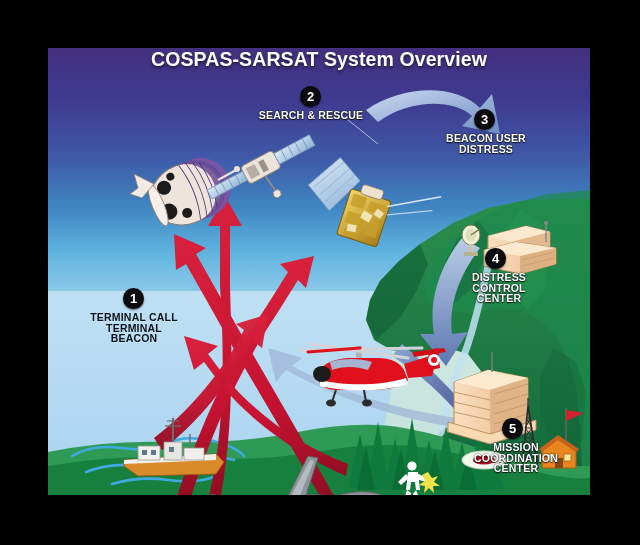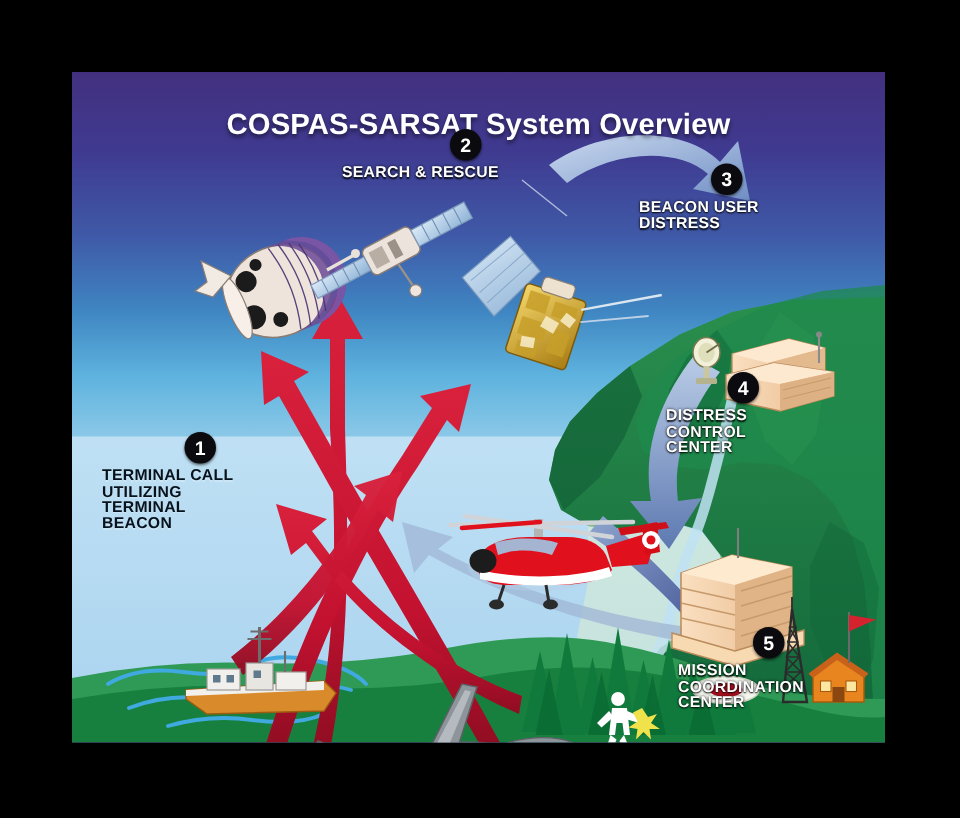--- a/index.html
+++ b/index.html
@@ -1,26 +1,26 @@
 <!DOCTYPE html>
 <html><head>
 <meta charset="utf-8">
 <title>COSPAS-SARSAT System Overview</title>
 <style>
   html,body{margin:0;padding:0;background:#000;}
   body{width:640px;height:545px;overflow:hidden;font-family:"Liberation Sans",sans-serif;}
   #stage{position:relative;width:640px;height:545px;background:#000;}
   #frame{position:absolute;left:48px;top:48px;width:542px;height:447px;overflow:hidden;background:#3a3183;}
-  .lbl{position:absolute;text-align:left;color:#ffffff;font-weight:bold;letter-spacing:.2px;line-height:1.02;
+  .lbl{position:absolute;text-align:center;color:#ffffff;font-weight:bold;letter-spacing:.2px;line-height:1.02;
        text-shadow:0 0 2px rgba(0,0,0,.85),0 1px 1px rgba(0,0,0,.8);}
   .lbl.dark{color:#07121c;text-shadow:0 1px 0 rgba(255,255,255,.25);}
   .num{position:absolute;width:21px;height:21px;border-radius:50%;background:#0b0b0f;color:#fff;
        font-size:13px;font-weight:bold;line-height:21px;text-align:center;
        box-shadow:0 1px 2px rgba(0,0,0,.6);}
-  #title{position:absolute;left:0;top:24px;width:542px;text-align:center;color:#fff;
+  #title{position:absolute;left:0;top:0;width:542px;text-align:center;color:#fff;
          font-size:19.5px;font-weight:bold;letter-spacing:.1px;
          text-shadow:0 2px 3px rgba(0,0,0,.55);}
   svg{display:block;}
 </style>
 </head>
 <body>
 
 <div id="stage">
   <div id="frame">
 
@@ -425,19 +425,18 @@
     <div class="num" style="left:454px;top:370px;">5</div>
     <div class="lbl" style="left:404px;top:394px;width:128px;font-size:10.5px;">
       <div>MISSION</div>
       <div>COORDINATION</div>
       <div>CENTER</div>
     </div>
 
     <div class="num" style="left:75px;top:240px;">1</div>
     <div class="lbl dark" style="left:20px;top:264px;width:132px;font-size:10.5px;">
       <div>TERMINAL CALL</div>
-      <div>UTILIZING</div>
       <div>TERMINAL</div>
       <div>BEACON</div>
     </div>
 
   </div>
 </div>
 
 </body></html>

